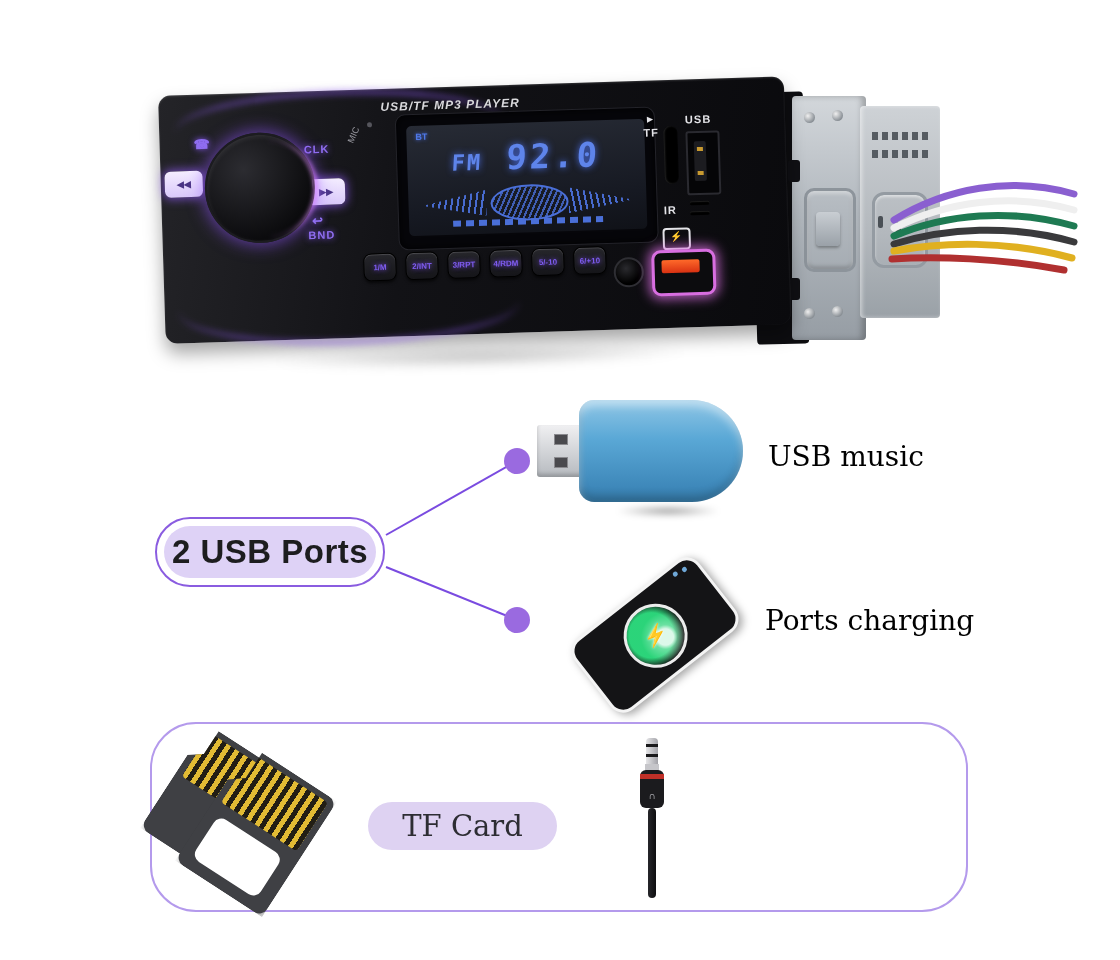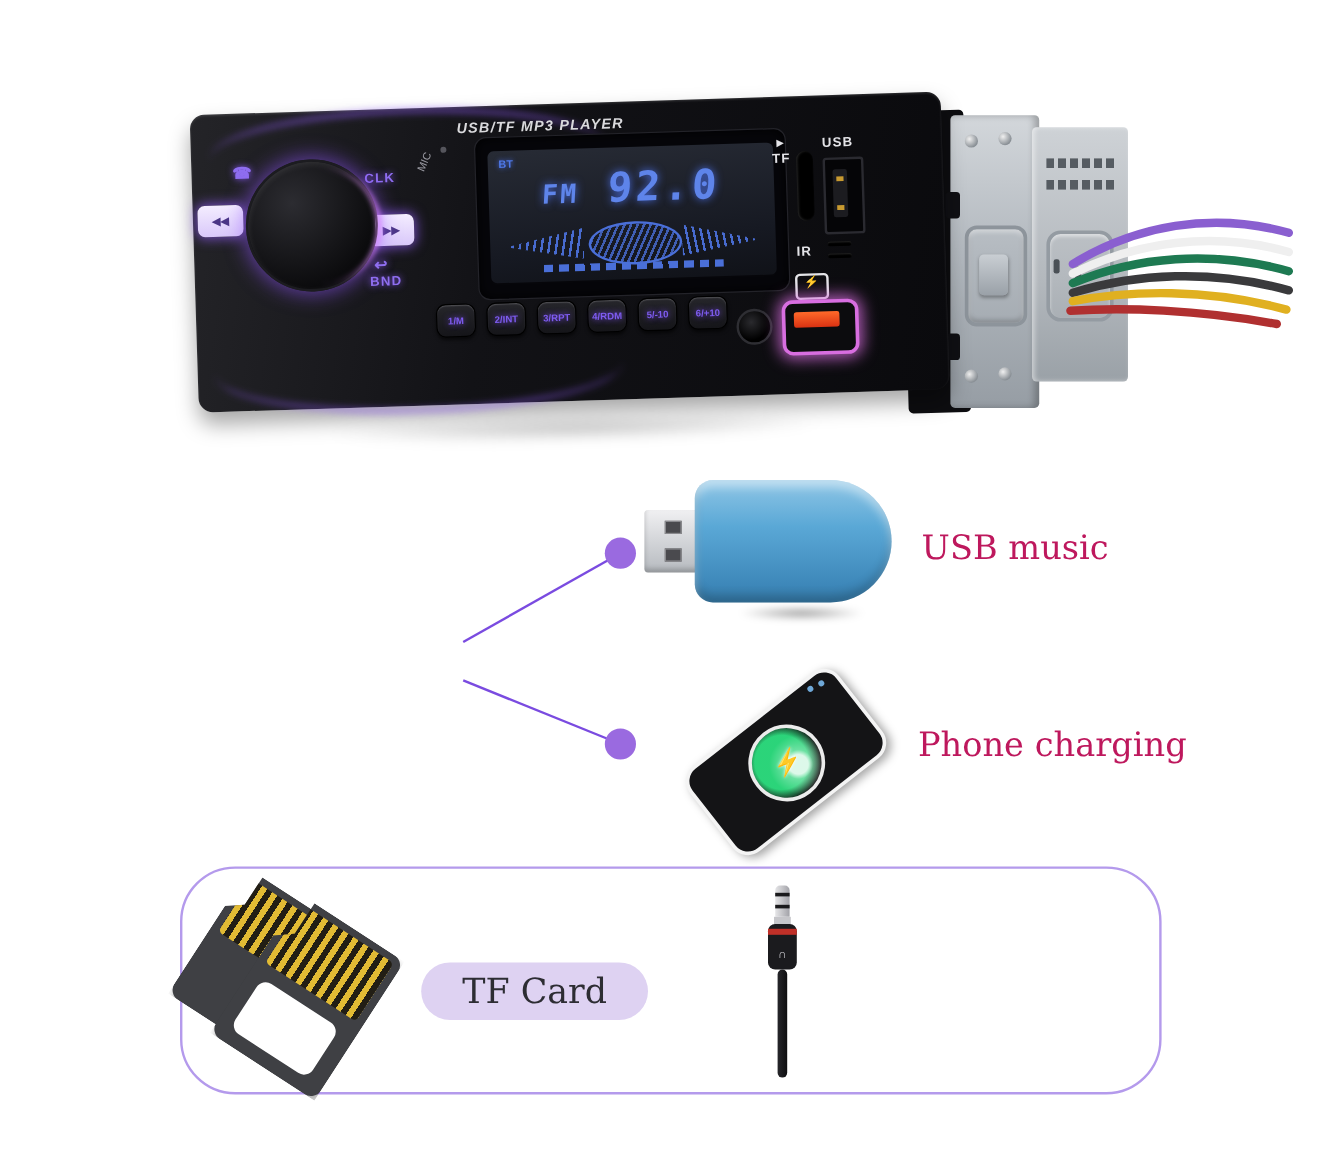--- a/index.html
+++ b/index.html
@@ -122,21 +122,21 @@
   #usb-drive{left:535px;top:395px;width:210px;height:120px;}
   #usb-connector{position:absolute;left:2px;top:30px;width:46px;height:52px;border-radius:3px;
     background:linear-gradient(180deg,#f0f0f2,#b6babf);box-shadow:inset 0 -3px 4px rgba(0,0,0,.2);}
   .usb-hole{position:absolute;left:17px;width:12px;height:9px;background:#4a4a4e;border:1px solid #8a8a8e;}
   #usb-body{position:absolute;left:44px;top:5px;width:164px;height:102px;
     border-radius:16px 54px 54px 16px;
     background:linear-gradient(180deg,#8fc6e6 0%,#5aa8d6 38%,#3e88ba 85%,#357aa8 100%);
     box-shadow:inset 0 6px 8px rgba(255,255,255,.45), inset 0 -6px 8px rgba(0,0,0,.18);}
   #usb-shadow{position:absolute;left:58px;top:108px;width:150px;height:16px;border-radius:50%;
     background:radial-gradient(50% 50%,rgba(0,0,0,.4),rgba(0,0,0,0) 70%);filter:blur(3px);}
-  .serif-label{font-family:"DejaVu Serif",serif;color:#be185d;}
+  .serif-label{font-family:"DejaVu Serif",serif;color:#000000;}
   #usb-music-label{left:768px;top:440px;font-size:28px;}
   #phone-charging-label{left:765px;top:604px;font-size:28px;}
 
   
   #phone-group{left:558px;top:558px;width:190px;height:150px;}
   #phone-body{position:absolute;left:18px;top:32px;width:152px;height:84px;border-radius:16px;
     background:#141416;border:3px solid #f4f4f4;transform:rotate(-38deg);
     box-shadow:2px 4px 8px rgba(0,0,0,.35);}
   .cam-dot{position:absolute;width:5px;height:5px;border-radius:50%;background:#6fa8d8;}
   #charge-circle{position:absolute;left:44px;top:11px;width:58px;height:58px;border-radius:50%;
@@ -145,21 +145,21 @@
                radial-gradient(circle at 45% 45%,#21d273 0 50%,#0b0b0b 72%);
     background-blend-mode:screen;display:flex;align-items:center;justify-content:center;}
   #charge-bolt{color:#fff;font-size:20px;transform:rotate(18deg);text-shadow:0 0 3px #fff;}
 
   
   #bottom-box{left:150px;top:722px;width:818px;height:190px;border-radius:46px;
     background:#fff;border:2px solid #b49aec;box-sizing:border-box;}
   .bottom-pill{position:absolute;height:48px;border-radius:24px;background:#ded2f2;
     display:flex;align-items:center;justify-content:center;
     font-family:"DejaVu Serif",serif;font-size:29px;color:#2d2d33;}
-  #tf-pill{left:199px;top:78px;width:189px;}
+  #tf-pill{left:216px;top:78px;width:189px;}
   #aux-pill{left:577px;top:78px;width:190px;}
 
   .tf-card{position:absolute;background:#3f4044;border-radius:10px;
     clip-path:polygon(14% 0,100% 0,100% 100%,0 100%,0 30%,14% 22%);
     box-shadow:3px 4px 6px rgba(0,0,0,.3);}
   .tf-stripes{position:absolute;left:7px;right:7px;top:6px;height:42%;border-radius:4px;
     background:repeating-linear-gradient(90deg,#e2bb34 0 5px,#221e14 5px 10px);}
   #tf-card-front .tf-label-area{position:absolute;left:12%;right:14%;top:55%;bottom:9%;
     background:#fff;border-radius:9px;}
 
@@ -288,41 +288,44 @@
     </div>
   </div>
 
   <svg id="connector-svg" class="abs" viewBox="0 0 160 210">
     <line x1="6" y1="105" x2="137" y2="31" stroke="#7a4be0" stroke-width="2"></line>
     <line x1="6" y1="137" x2="137" y2="190" stroke="#7a4be0" stroke-width="2"></line>
     <circle cx="137" cy="31" r="13" fill="#9a6ae0"></circle>
     <circle cx="137" cy="190" r="13" fill="#9a6ae0"></circle>
   </svg>
 
+  <div id="usb-ports-pill" class="abs">
+    <div id="usb-ports-pill-inner">2 USB Ports</div>
+  </div>
 
   <div id="usb-drive" class="abs">
     <div id="usb-shadow"></div>
     <div id="usb-connector">
       <div class="usb-hole" style="top:9px;"></div>
       <div class="usb-hole" style="top:32px;"></div>
     </div>
     <div id="usb-body"></div>
   </div>
   <div id="usb-music-label" class="abs serif-label">USB music</div>
 
   <div id="phone-group" class="abs">
     <div id="phone-body">
       <div class="cam-dot" style="right:10px;top:6px;"></div>
       <div class="cam-dot" style="right:20px;top:4px;"></div>
       <div id="charge-circle">
         <span id="charge-bolt">⚡</span>
       </div>
     </div>
   </div>
-  <div id="phone-charging-label" class="abs serif-label">Phone charging</div>
+  <div id="phone-charging-label" class="abs serif-label">Ports charging</div>
 
   <div id="bottom-box" class="abs">
     <div class="tf-card" style="left:14px;top:16px;width:96px;height:124px;transform:rotate(33deg);">
       <div class="tf-stripes"></div>
     </div>
     <div class="tf-card" id="tf-card-front" style="left:52px;top:38px;width:104px;height:138px;transform:rotate(33deg);">
       <div class="tf-stripes"></div>
       <div class="tf-label-area"></div>
     </div>
 

